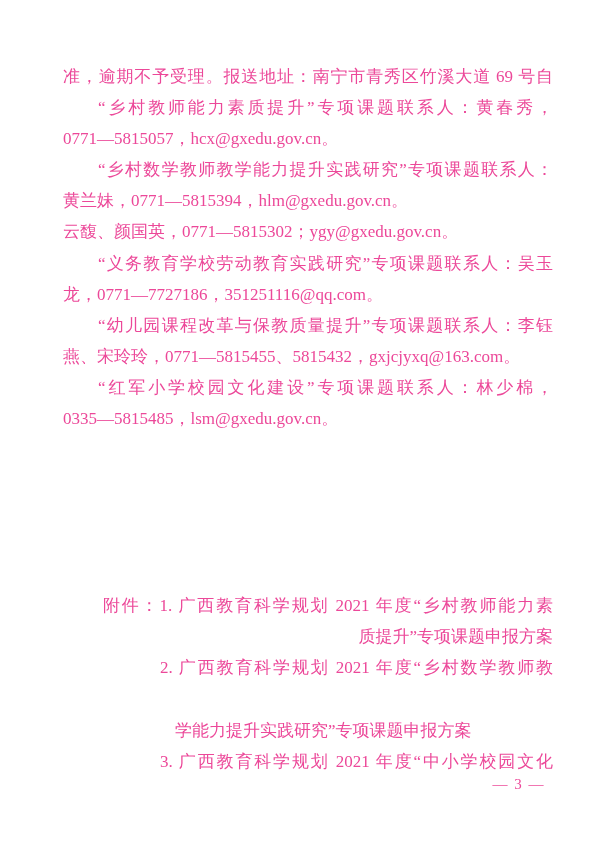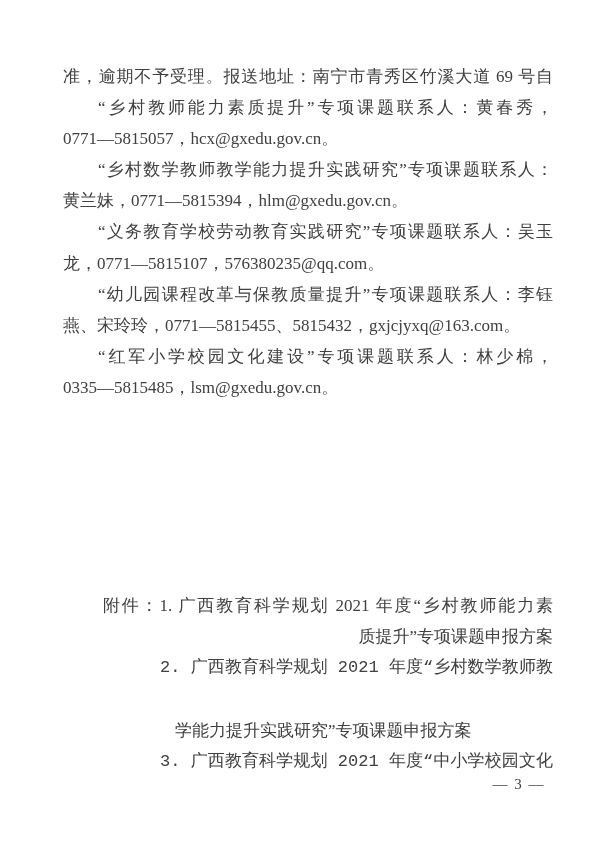--- a/index.html
+++ b/index.html
@@ -5,21 +5,21 @@
   html, body {
     margin: 0;
     padding: 0;
     background: #ffffff;
   }
   .page {
     position: relative;
     width: 615px;
     height: 852px;
     background: #ffffff;
-    color: #404040;
+    color: #ec4899;
     font-family: "Liberation Serif", "DejaVu Serif", serif;
     overflow: hidden;
   }
   .body-text {
     position: absolute;
     left: 63px;
     top: 61px;
     width: 490px;
     font-size: 17px;
     line-height: 31.1px;
@@ -43,21 +43,21 @@
   .attachments {
     position: absolute;
     left: 63px;
     top: 590px;
     width: 490px;
     font-size: 17px;
     line-height: 31.4px;
   }
   .a-label  { padding-left: 40px; }   
   .a-cont1  { padding-left: 125px; text-align: right; }  
-  .a-num    { padding-left: 97px; font-family: Liberation Mono, monospace; }   
+  .a-num    { padding-left: 97px; }   
   .a-cont2  { padding-left: 112px; margin-top: 32px; }  
   .footer {
     position: absolute;
     top: 776px;
     right: 70px;
     font-size: 15px;
     letter-spacing: 1.5px;
     white-space: nowrap;
   }
 </style>
@@ -65,22 +65,23 @@
 <body>
 
 <div class="page">
 
   <div class="body-text">
     <div class="line fill">准，逾期不予受理。报送地址：南宁市青秀区竹溪大道 69 号自</div>
     <div class="line fill indent">“乡村教师能力素质提升”专项课题联系人：黄春秀，</div>
     <div class="line plain">0771—5815057，hcx@gxedu.gov.cn。</div>
     <div class="line fill indent">“乡村数学教师教学能力提升实践研究”专项课题联系人：</div>
     <div class="line plain">黄兰妹，0771—5815394，hlm@gxedu.gov.cn。</div>
+    <div class="line plain">云馥、颜国英，0771—5815302；ygy@gxedu.gov.cn。</div>
     <div class="line fill indent">“义务教育学校劳动教育实践研究”专项课题联系人：吴玉</div>
-    <div class="line plain">龙，0771—5815107，576380235@qq.com。</div>
+    <div class="line plain">龙，0771—7727186，351251116@qq.com。</div>
     <div class="line fill indent">“幼儿园课程改革与保教质量提升”专项课题联系人：李钰</div>
     <div class="line plain">燕、宋玲玲，0771—5815455、5815432，gxjcjyxq@163.com。</div>
     <div class="line fill indent">“红军小学校园文化建设”专项课题联系人：林少棉，</div>
     <div class="line plain">0335—5815485，lsm@gxedu.gov.cn。</div>
   </div>
 
   <div class="attachments">
     <div class="line fill a-label">附件：1. 广西教育科学规划 2021 年度“乡村教师能力素</div>
     <div class="line plain a-cont1">质提升”专项课题申报方案</div>
     <div class="line fill a-num">2. 广西教育科学规划 2021 年度“乡村数学教师教</div>

